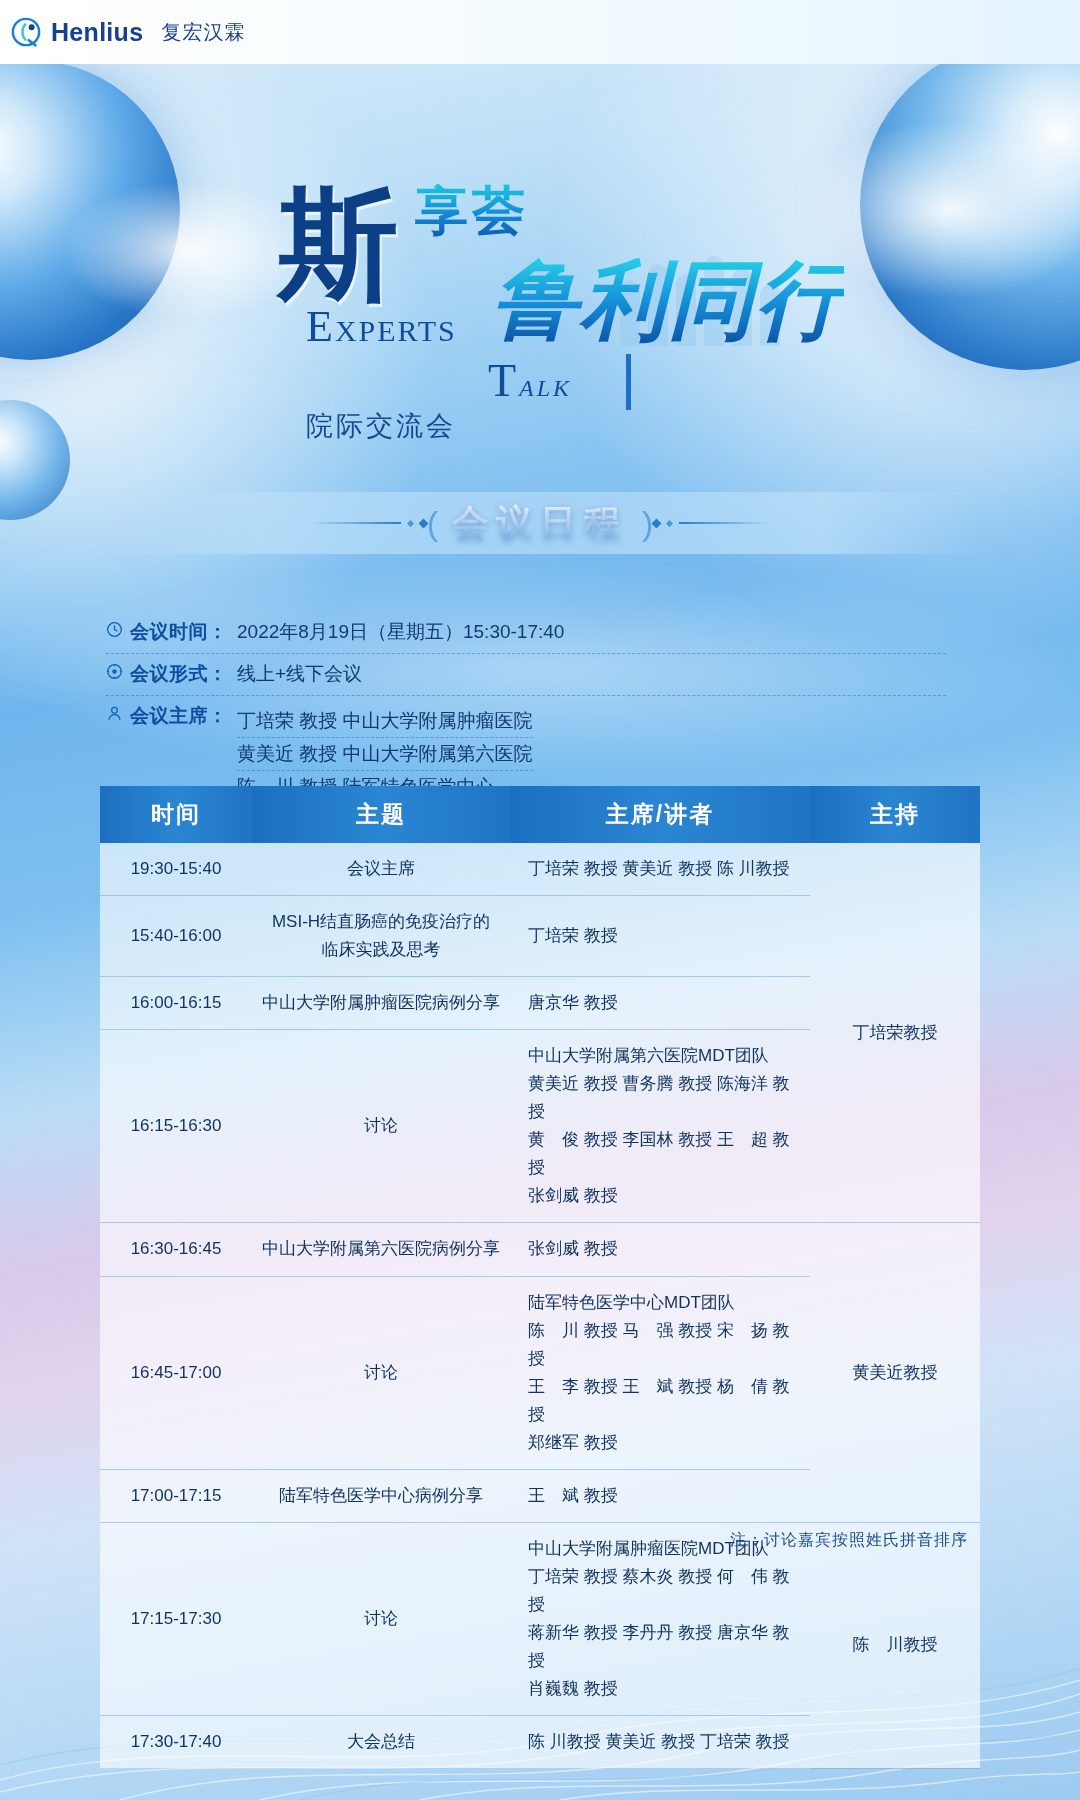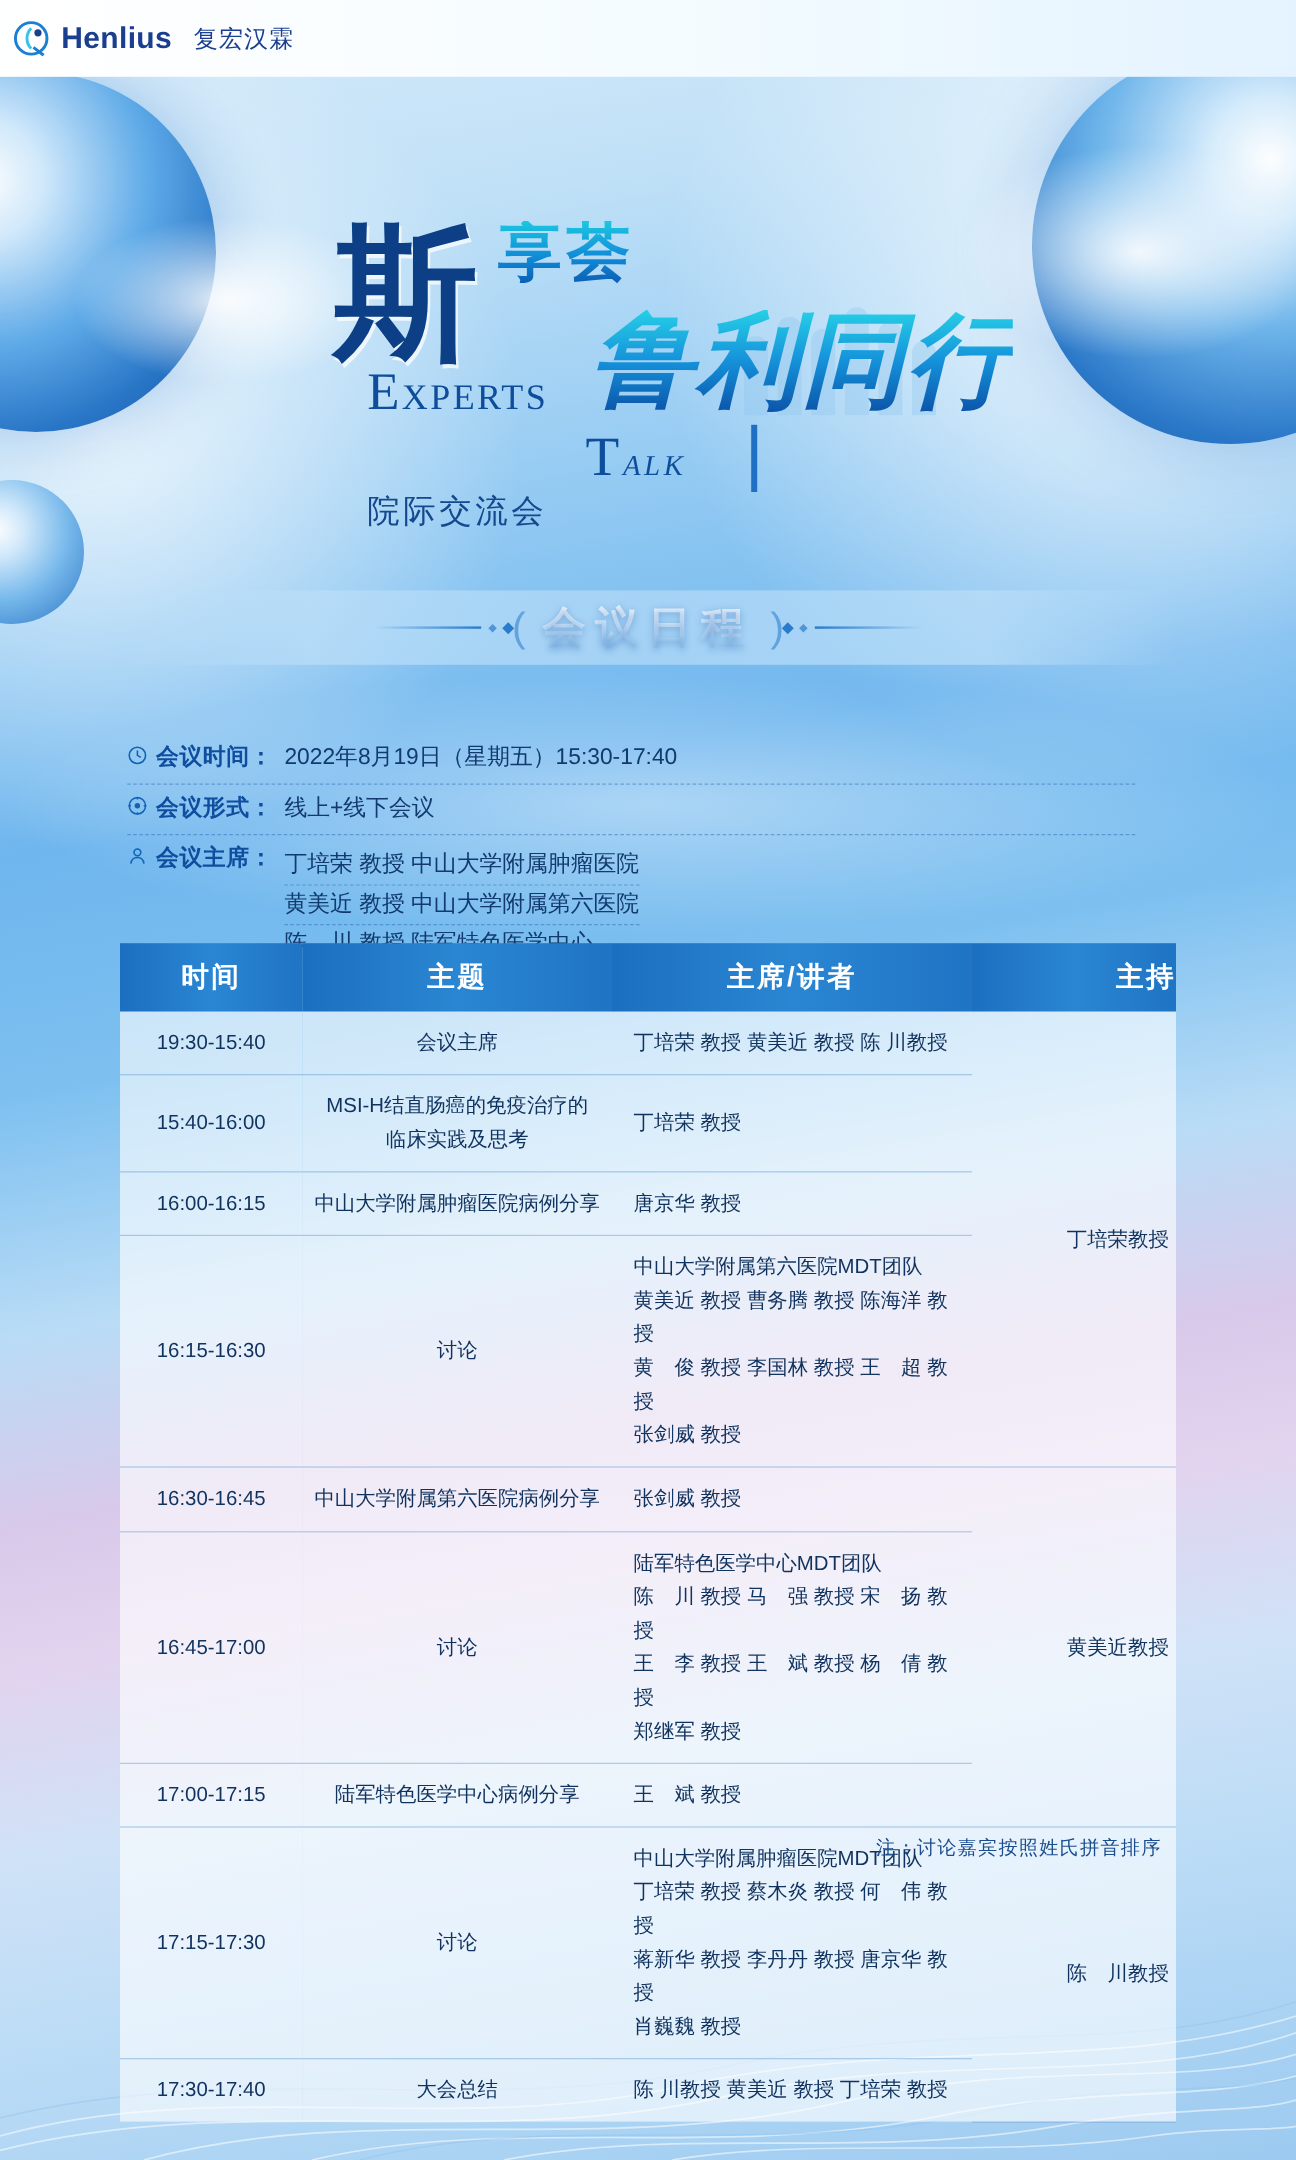--- a/index.html
+++ b/index.html
@@ -184,21 +184,21 @@
     background: rgba(255,255,255,0.62);
     font-size: 17px; color: #10325e;
     padding: 12px 6px; vertical-align: middle;
     border-bottom: 1px solid rgba(120,170,215,.55);
     line-height: 1.65;
   }
   tbody tr:last-child td { border-bottom: none; }
   .c-time { width: 152px; text-align: center; white-space: nowrap; }
   .c-topic { width: 258px; text-align: center; }
   .c-speaker { width: 300px; text-align: left; padding-left: 18px; }
-  .c-host { width: 170px; text-align: right; border-left: none; }
+  .c-host { width: 170px; text-align: center; border-left: none; }
   .note {
     position: absolute; top: 1530px; right: 112px;
     font-size: 16px; color: #1b4d8e; letter-spacing: 1px; z-index: 6;
   }
   
   .waves { position: absolute; bottom: 0; left: 0; right: 0; height: 320px; z-index: 3; }
 </style>
 </head>
 <body>
 

